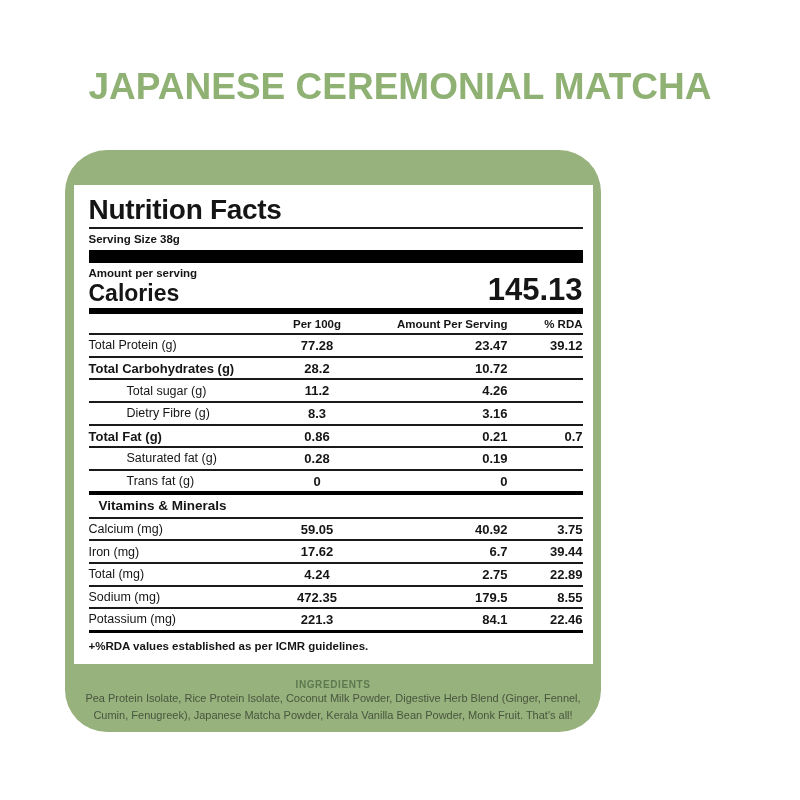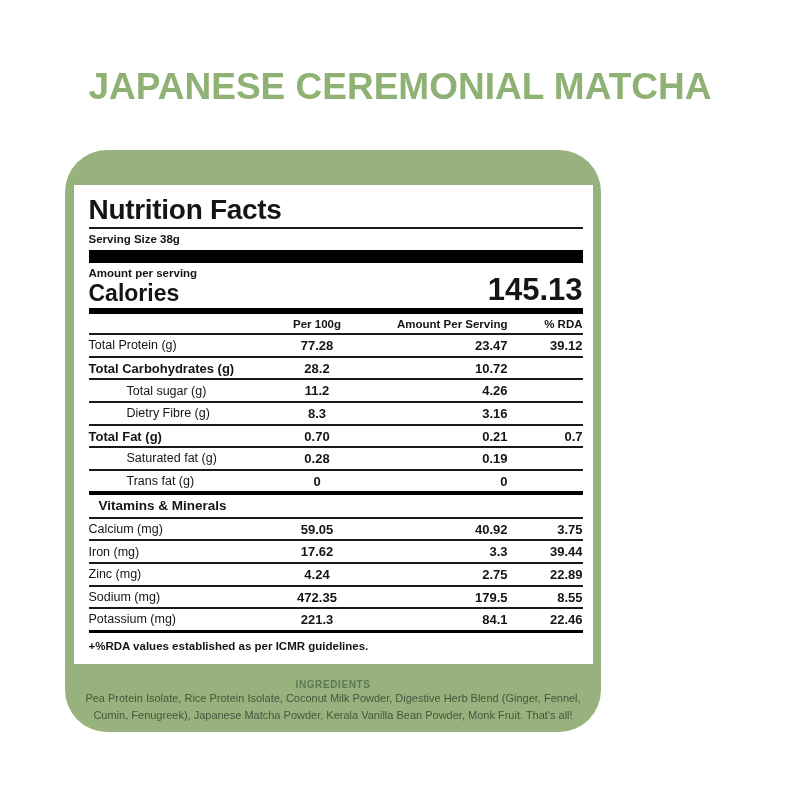--- a/index.html
+++ b/index.html
@@ -120,21 +120,21 @@
               <td class="num"></td>
             </tr>
             <tr class="indent">
               <td class="lbl">Dietry Fibre (g)</td>
               <td class="num">8.3</td>
               <td class="num">3.16</td>
               <td class="num"></td>
             </tr>
             <tr class="bold">
               <td class="lbl">Total Fat (g)</td>
-              <td class="num">0.70</td>
+              <td class="num">0.86</td>
               <td class="num">0.21</td>
               <td class="num">0.7</td>
             </tr>
             <tr class="indent">
               <td class="lbl">Saturated fat (g)</td>
               <td class="num">0.28</td>
               <td class="num">0.19</td>
               <td class="num"></td>
             </tr>
             <tr class="indent">
@@ -152,25 +152,25 @@
         <tbody class="minerals" id="mineral-rows">
             <tr>
               <td class="lbl">Calcium (mg)</td>
               <td class="num">59.05</td>
               <td class="num">40.92</td>
               <td class="num">3.75</td>
             </tr>
             <tr>
               <td class="lbl">Iron (mg)</td>
               <td class="num">17.62</td>
-              <td class="num">3.3</td>
+              <td class="num">6.7</td>
               <td class="num">39.44</td>
             </tr>
             <tr>
-              <td class="lbl">Zinc (mg)</td>
+              <td class="lbl">Total (mg)</td>
               <td class="num">4.24</td>
               <td class="num">2.75</td>
               <td class="num">22.89</td>
             </tr>
             <tr>
               <td class="lbl">Sodium (mg)</td>
               <td class="num">472.35</td>
               <td class="num">179.5</td>
               <td class="num">8.55</td>
             </tr>

